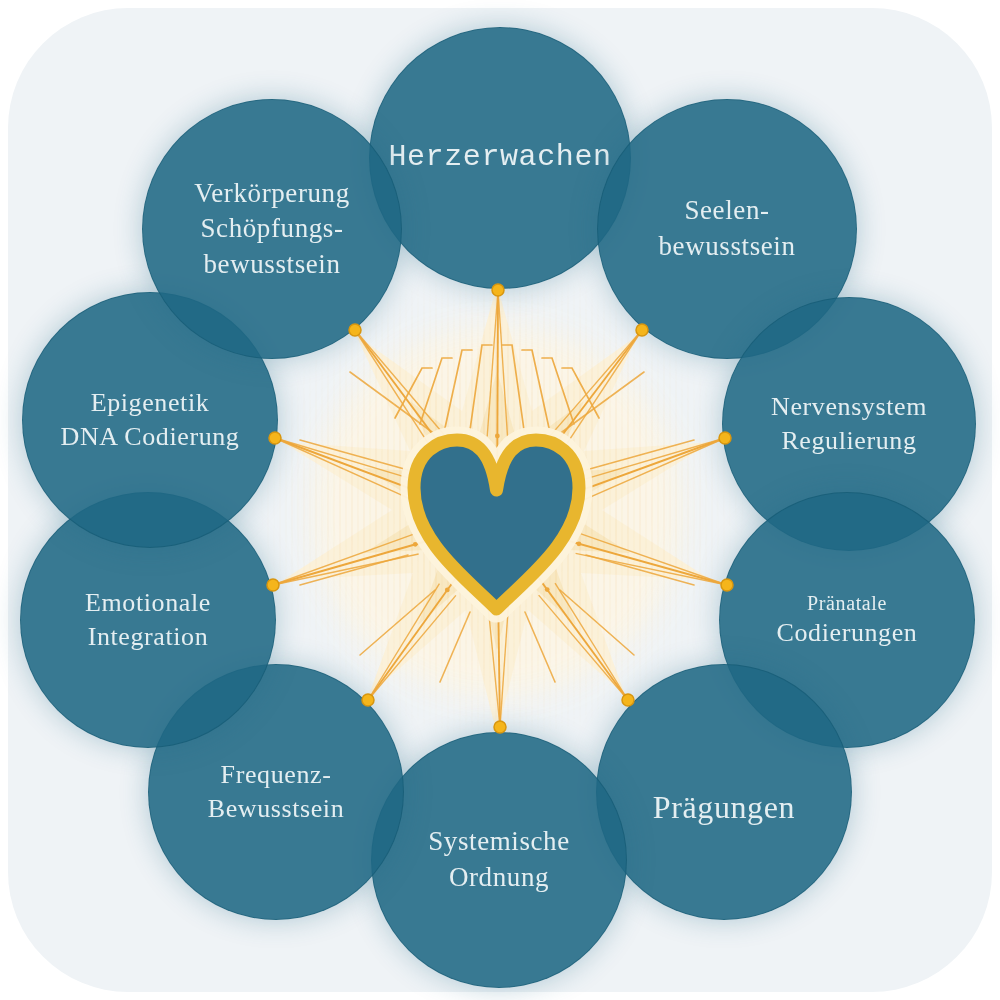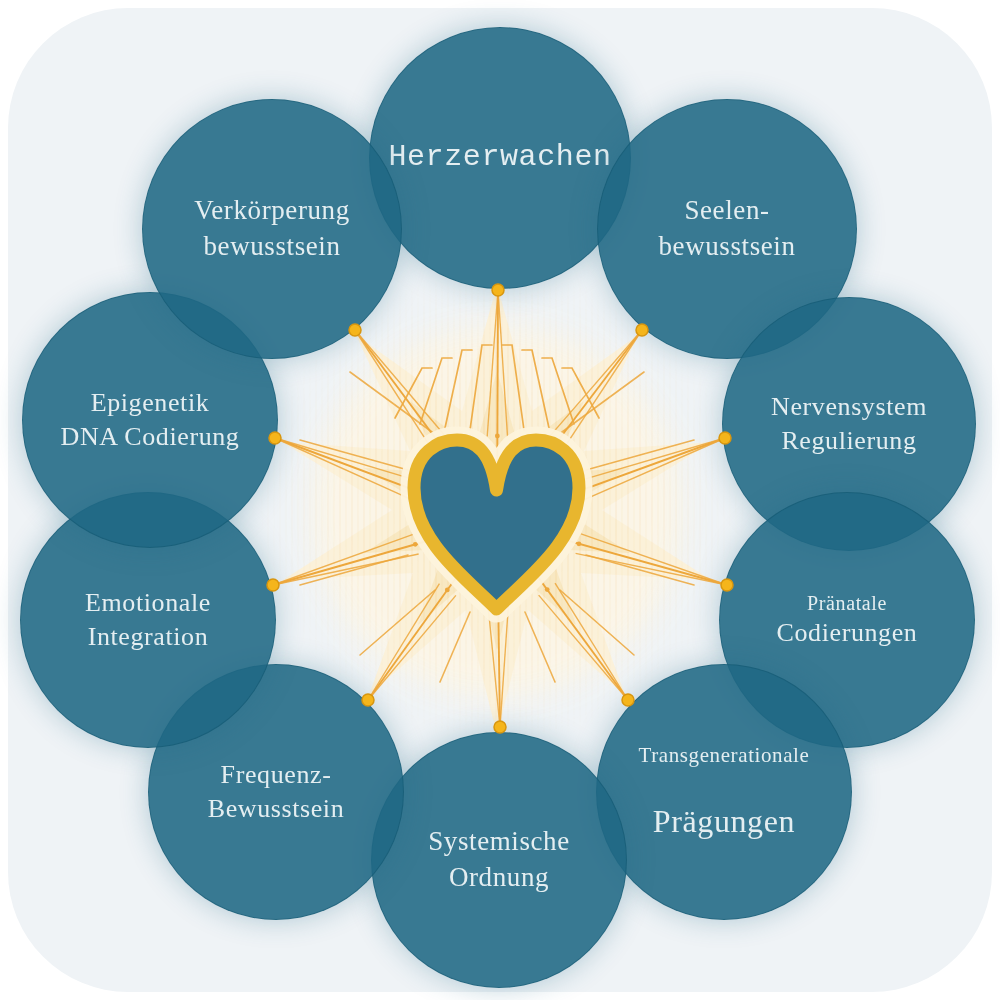--- a/index.html
+++ b/index.html
@@ -94,21 +94,20 @@
         </div>
       </div>
       <div class="circle" style="left: 719px; top: 492px; width: 256px; height: 256px; background: rgba(31, 104, 132, 0.88);">
         <div class="label" style="color: rgb(228, 238, 241);">
           <span style="font-size: 20px;">Pränatale</span>
           <span style="font-size: 26px;">Codierungen</span>
         </div>
       </div>
       <div class="circle" style="left: 596px; top: 664px; width: 256px; height: 256px; background: rgba(31, 104, 132, 0.88);">
         <div class="label" style="color: rgb(228, 238, 241);">
-          <span style="font-size: 21px;">Transgenerationale</span>
           <span style="font-size: 32px; margin-top: 30px;">Prägungen</span>
         </div>
       </div>
       <div class="circle" style="left: 371px; top: 732px; width: 256px; height: 256px; background: rgba(31, 104, 132, 0.88);">
         <div class="label" style="color: rgb(228, 238, 241);">
           <span style="font-size: 27px;">Systemische</span>
           <span style="font-size: 27px;">Ordnung</span>
         </div>
       </div>
       <div class="circle" style="left: 148px; top: 664px; width: 256px; height: 256px; background: rgba(31, 104, 132, 0.88);">
@@ -125,20 +124,21 @@
       </div>
       <div class="circle" style="left: 22px; top: 292px; width: 256px; height: 256px; background: rgba(31, 104, 132, 0.88);">
         <div class="label" style="color: rgb(228, 238, 241);">
           <span style="font-size: 26px;">Epigenetik</span>
           <span style="font-size: 26px;">DNA Codierung</span>
         </div>
       </div>
       <div class="circle" style="left: 142px; top: 99px; width: 260px; height: 260px; background: rgba(31, 104, 132, 0.88);">
         <div class="label" style="color: rgb(228, 238, 241);">
           <span style="font-size: 27px;">Verkörperung</span>
+          <span style="font-size: 27px;">Schöpfungs-</span>
           <span style="font-size: 27px;">bewusstsein</span>
         </div>
       </div>
     </div>
 
   <svg class="layer" viewBox="0 0 1000 1000">
     <g id="beams">
         <line x1="498" y1="290" x2="487.18987349727365" y2="436.56800714183925" stroke="#eda73b" stroke-width="1.4" opacity="0.85"></line>
         <line x1="498" y1="290" x2="507.54075804666144" y2="436.65610620915265" stroke="#eda73b" stroke-width="1.4" opacity="0.85"></line>
         <line x1="498" y1="290" x2="497" y2="521" stroke="#eda73b" stroke-width="1.9"></line>

